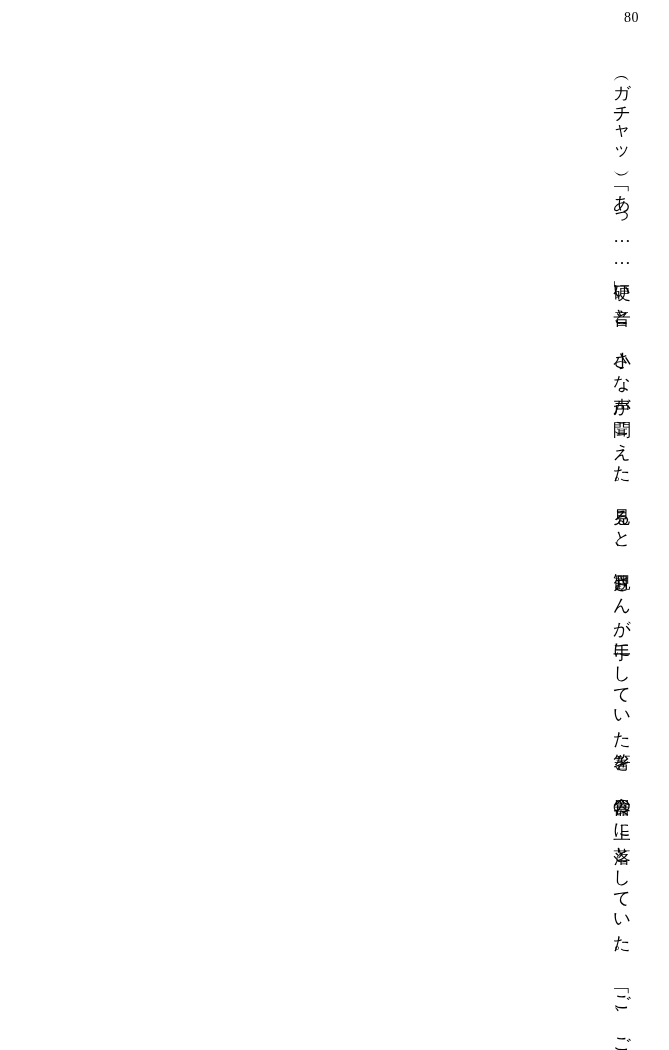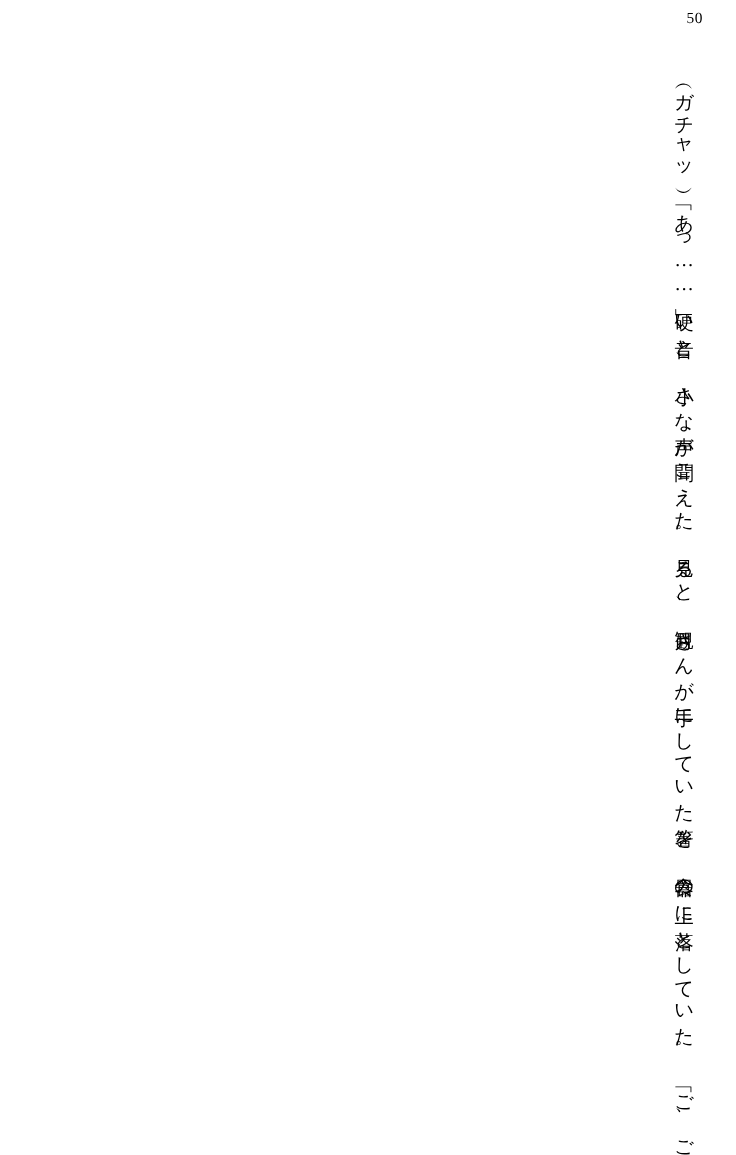--- a/index.html
+++ b/index.html
@@ -57,21 +57,21 @@
   }
   .line.indent-1 {
     padding-top: 18px;
   }
 </style>
 </head>
 <body>
 
 <div class="page">
 
-  <div class="page-number">50</div>
+  <div class="page-number">80</div>
 
   <div class="body-text">
       <div class="line indent-1">（ガチャッ）</div>
       <div class="line indent-1">「あっ……」</div>
       <div class="line">硬い音と、小さな声が聞こえた。</div>
       <div class="line">見ると、観月さんが手にしていた箸を、食器の上に落としていた。</div>
       <div class="line indent-1">「ご、ごご、ごめんなさい」</div>
     </div>
 
 </div>

